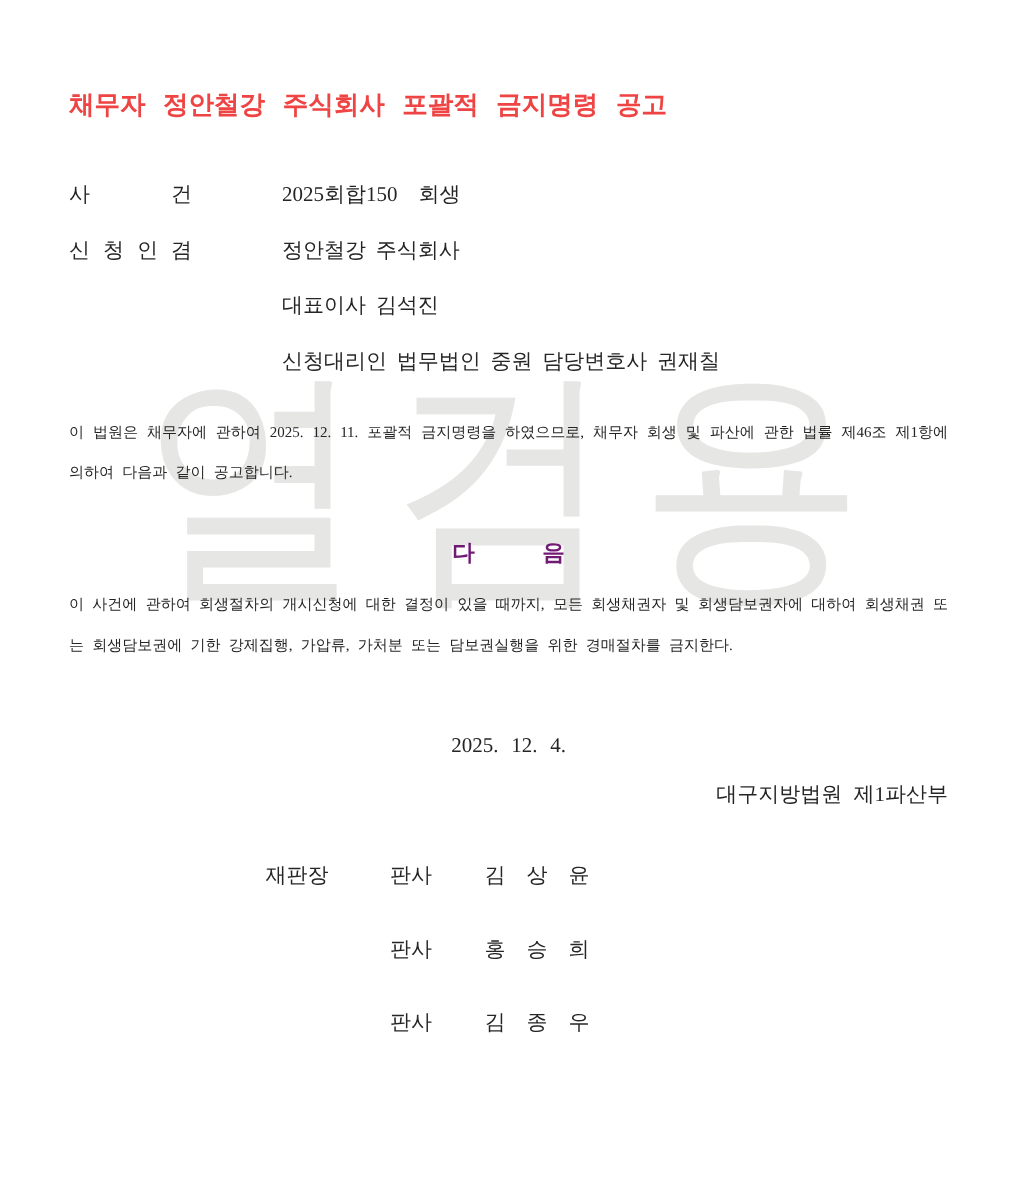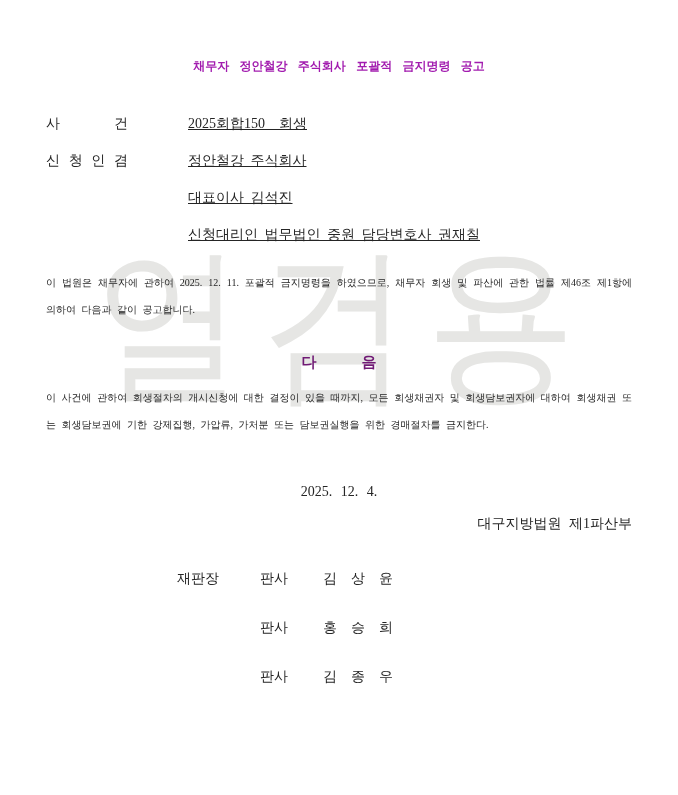--- a/index.html
+++ b/index.html
@@ -27,26 +27,25 @@
     white-space: nowrap;
     user-select: none;
   }
   .content {
     position: relative;
     z-index: 1;
     padding: 0 46px;
   }
   .title {
     margin-top: 58px;
-    text-align: center;
     font-family: "Liberation Sans", "DejaVu Sans", sans-serif;
     font-weight: 700;
-    font-size: 12px;
+    font-size: 17px;
     word-spacing: 7px;
-    color: #a21caf;
+    color: #ef4444;
     white-space: pre-wrap;
   }
   .fields { margin-top: 30px; }
   .frow {
     display: flex;
     align-items: center;
     height: 37px;
     font-size: 14px;
   }
   .flabel {
@@ -54,21 +53,20 @@
     width: 82px;
     text-align: justify;
     text-align-last: justify;
     white-space: nowrap;
     flex: 0 0 82px;
   }
   .fvalue {
     margin-left: 60px;
     white-space: pre-wrap;
     word-spacing: 3px;
-    text-decoration: underline;
   }
   .fvalue.cont { margin-left: 142px; }
   .para {
     font-size: 10px;
     line-height: 27px;
     text-align: justify;
     word-spacing: 3px;
     white-space: normal;
   }
   .para1 { margin-top: 16px; }

